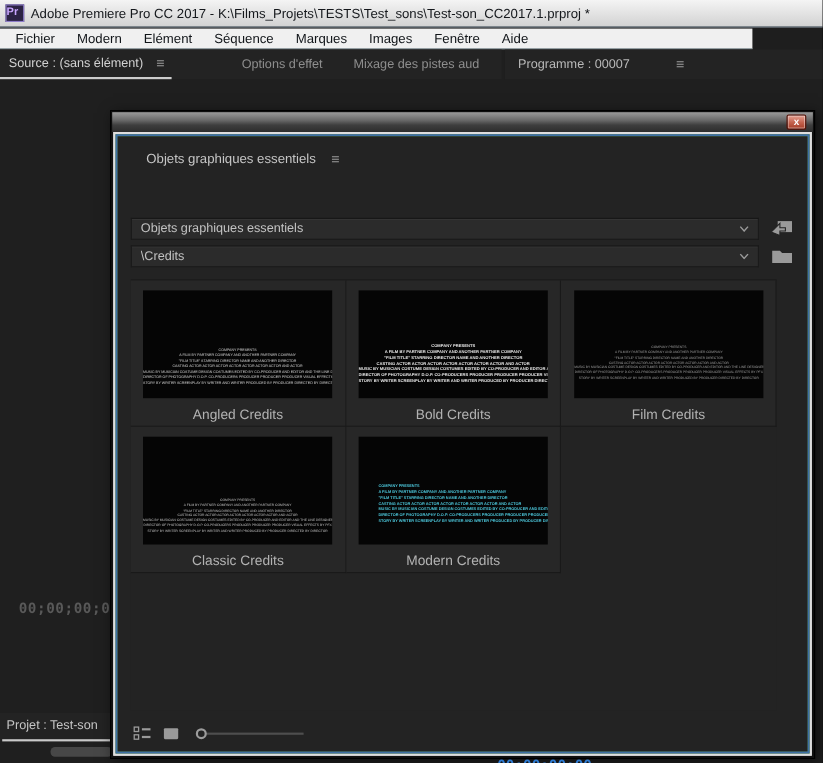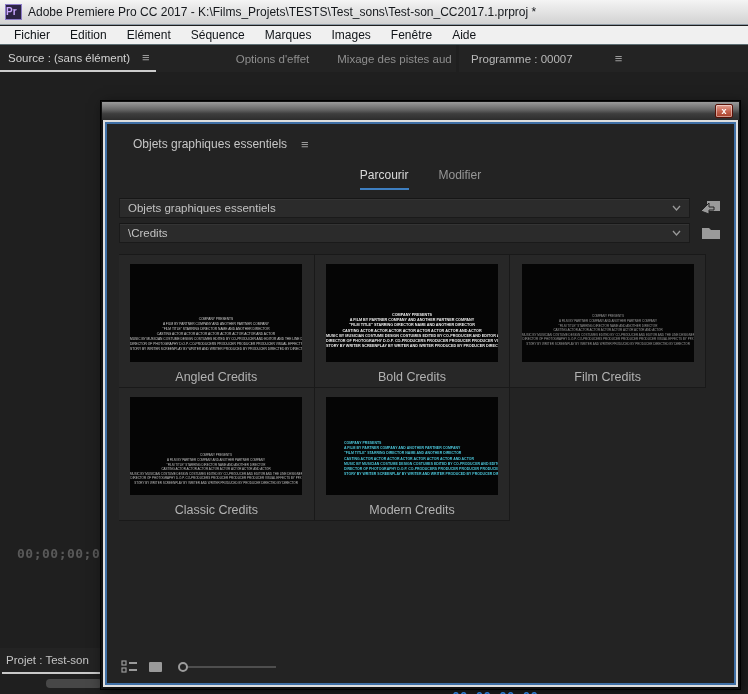--- a/index.html
+++ b/index.html
@@ -7,36 +7,36 @@
   .screen { position:relative; width:748px; height:694px; background:#1e1e1e; overflow:hidden; }
 
   
   .os-titlebar { position:absolute; left:0; top:0; width:748px; height:25px;
     background:linear-gradient(180deg,#f4f4f4 0%,#e3e3e3 50%,#d2d2d2 100%);
     border-bottom:1px solid #8e9aa5; display:flex; align-items:center; padding-left:5px; }
   .pr-icon { width:17px; height:16px; background:#2c2344; border:1px solid #8d7cc9; color:#c9a6ff;
     font-size:10px; font-weight:bold; text-align:left; line-height:14px; margin-right:6px; }
   .os-title { font-size:12px; color:#15181c; white-space:nowrap; }
 
-  .menubar { position:absolute; left:0; top:26px; width:748px; height:19px; background:#f0f0f0;
+  .menubar { position:absolute; left:0; top:26px; width:684px; height:19px; background:#f0f0f0;
     display:flex; align-items:center; padding-left:4px; border-bottom:1px solid #5c6d72; }
   .menu-item { font-size:12px; color:#101418; padding:0 10px; line-height:18px; }
 
   
   .app-bg { position:absolute; left:0; top:45px; width:748px; height:649px; background:#1f1f1f; }
 
   .tabrow { position:absolute; top:0; height:27px; background:#232323; display:flex; align-items:center;gap:28px; }
   .tabrow.left { left:0; width:456px; }
   .tabrow.right { left:459px; width:289px; }
   .tab { font-size:11.5px; color:#8e8e8e; white-space:nowrap; }
   .tab-active-wrap { position:relative; height:27px; display:flex; align-items:center; gap:12px;
     padding:0 6px 0 8px; border-bottom:2px solid #cccccc; }
   .tab-active-wrap .tab { color:#d2d2d2; }
   .hamburger { color:#9a9a9a; font-size:13px; line-height:1; }
-  .tab-gap1 { margin-left:52px;text-align:center; }
+  .tab-gap1 { margin-left:36px;text-align:center; }
   .tab-gap2 { }
   .overflow-chev { margin-left:auto; margin-right:14px; color:#c9a35b; font-size:13px; font-weight:bold; letter-spacing:-1px; }
 
   .src-timecode { position:absolute; left:17px; top:501px; font-family:"DejaVu Sans Mono", monospace;
     font-size:13px; font-weight:bold; color:#595959; letter-spacing:0.5px; }
 
   .project-tabrow { position:absolute; left:0; top:603px; width:100px; height:26px; background:#232323; }
   .project-tab-wrap { position:absolute; left:2px; top:0; height:26px; display:flex; align-items:center;
     padding-left:4px; width:98px; border-bottom:2px solid #c9c9c9; }
   .project-tab-wrap .tab { color:#c4c4c4; }
@@ -103,21 +103,21 @@
 
 <div class="screen">
 
   <div class="os-titlebar">
     <div class="pr-icon">Pr</div>
     <div class="os-title">Adobe Premiere Pro CC 2017 - K:\Films_Projets\TESTS\Test_sons\Test-son_CC2017.1.prproj *</div>
   </div>
 
   <div class="menubar">
     <span class="menu-item">Fichier</span>
-    <span class="menu-item">Edition</span>
+    <span class="menu-item">Modern</span>
     <span class="menu-item">Elément</span>
     <span class="menu-item">Séquence</span>
     <span class="menu-item">Marques</span>
     <span class="menu-item">Images</span>
     <span class="menu-item">Fenêtre</span>
     <span class="menu-item">Aide</span>
   </div>
 
   <div class="app-bg">
 
@@ -156,24 +156,20 @@
     </div>
     <div class="float-client">
       <div class="float-inner">
         <div class="panel-content">
 
           <div class="eg-header">
             <span class="eg-title">Objets graphiques essentiels</span>
             <span class="hamburger">≡</span>
           </div>
 
-          <div class="eg-tabs">
-            <span class="eg-tab active">Parcourir</span>
-            <span class="eg-tab">Modifier</span>
-          </div>
 
           <div class="select-row row1">
             <span class="value">Objets graphiques essentiels</span>
             <svg width="9" height="6" viewBox="0 0 9 6">
               <polyline points="1,1 4.5,5 8,1" fill="none" stroke="#9a9a9a" stroke-width="1.3"></polyline>
             </svg>
           </div>
           <svg class="side-icon icon1" viewBox="0 0 22 18">
             <rect x="7" y="3" width="13" height="10" fill="#9a9a9a"></rect>
             <polygon points="1,13 9,5 9,9 14,9 14,12 9,12 9,16" fill="#9a9a9a" stroke="#232323" stroke-width="1"></polygon>

